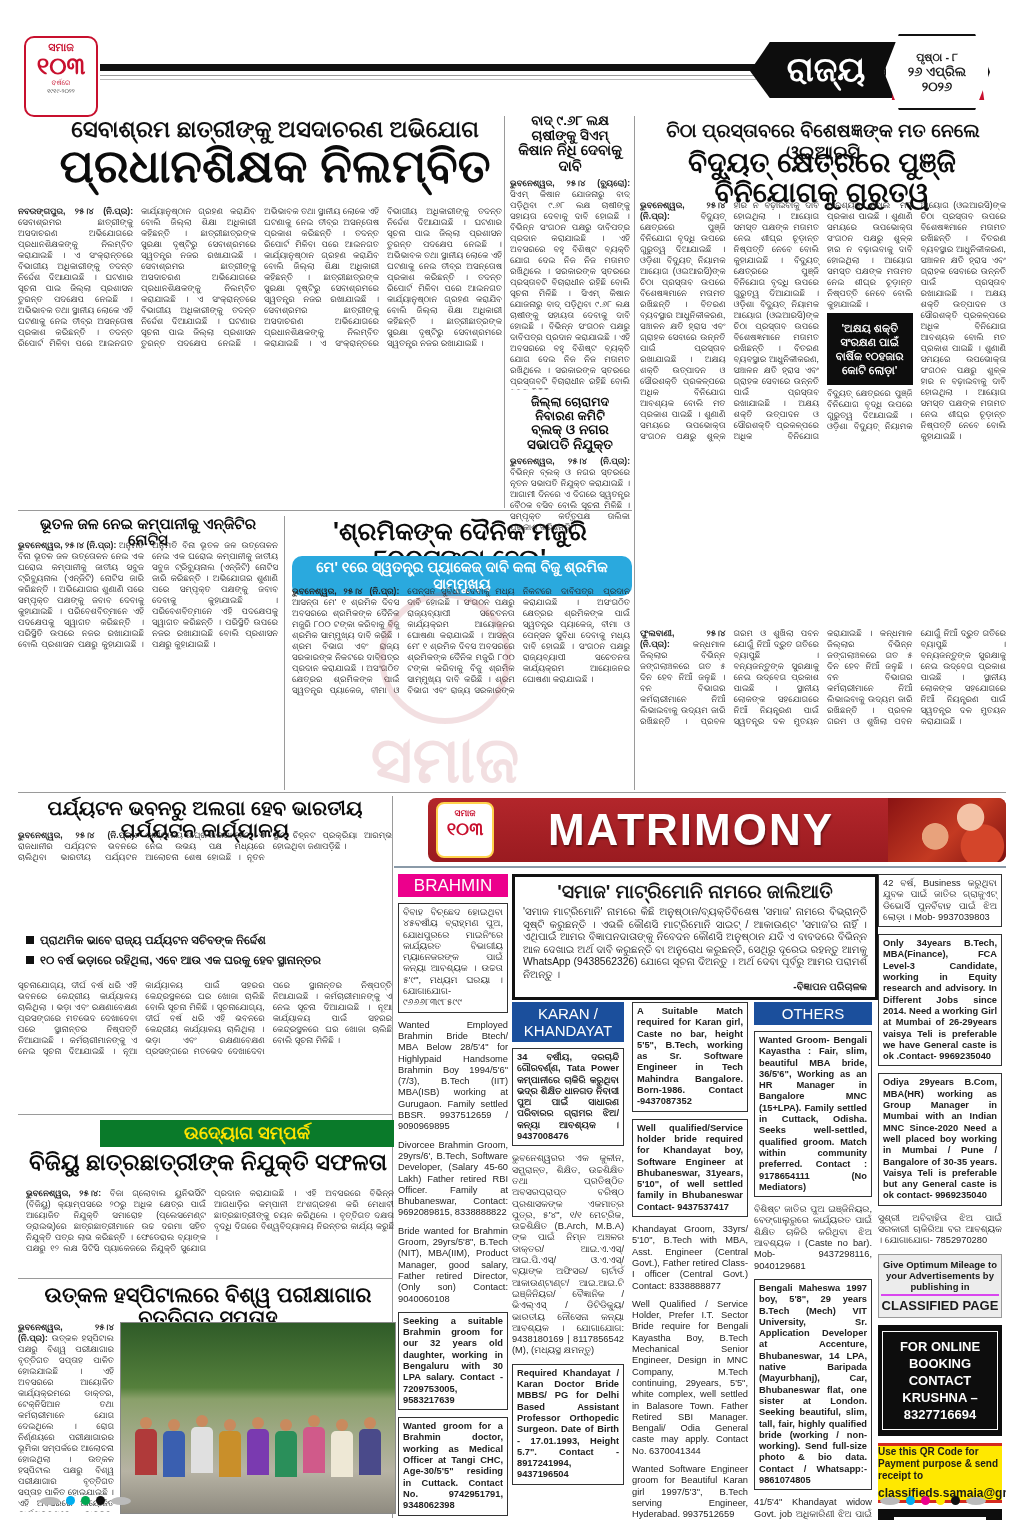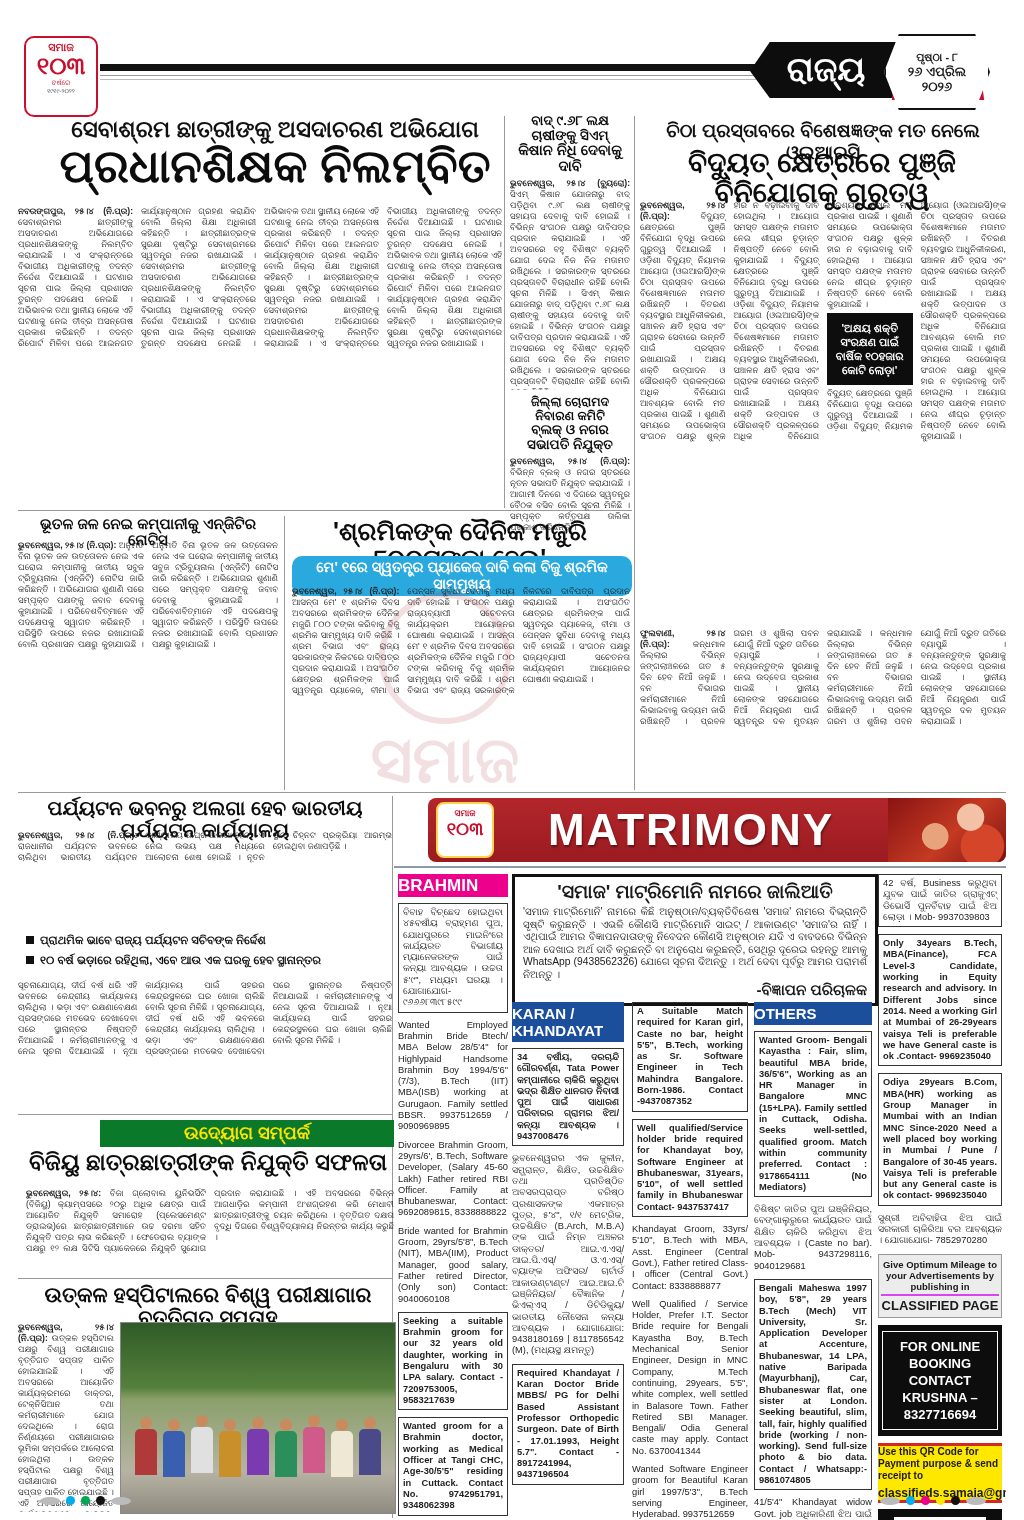--- a/index.html
+++ b/index.html
@@ -42,29 +42,29 @@
   .banner{background:linear-gradient(180deg,#b3262b,#9a1b20);border-radius:8px;display:flex;align-items:center;}
   .banner .title{color:#fff;font-weight:800;font-size:44px;letter-spacing:2px;flex:1;text-align:center;text-shadow:1px 2px 2px rgba(0,0,0,.4);}
   .banner .blogo{width:54px;height:52px;background:#fff;border:2px solid #ffd34d;border-radius:8px;margin-left:8px;text-align:center;}
   .banner .blogo .t{color:#c8102e;font-size:9px;font-weight:700;line-height:11px;margin-top:4px;}
   .banner .blogo .n{color:#c8102e;font-size:18px;font-weight:800;line-height:20px;}
   .banner .photo{width:118px;height:64px;border-radius:0 8px 8px 0;background:
      radial-gradient(circle at 70% 30%,#f3c2a6 0 14%,transparent 15%),
      radial-gradient(circle at 40% 60%,#e8a27c 0 16%,transparent 17%),
      radial-gradient(circle at 80% 75%,#d4452a 0 20%,transparent 21%),
      linear-gradient(135deg,#8a1313,#c43a22 55%,#7d1010);}
-  .clhead{color:#fff;font-weight:700;text-align:left;background:#1b4f9c;padding:3px 0;font-size:15px;line-height:17px;}
+  .clhead{color:#fff;font-weight:400;text-align:center;background:#1b4f9c;padding:3px 0;font-size:15px;line-height:17px;}
   .clhead.pink{background:#ec008c;font-size:17px;}
   .ad{font-size:9.3px;line-height:11.3px;text-align:justify;margin-bottom:7px;color:#222;}
   .ad.bx{border:1.5px solid #333;padding:3px 4px;}
   .ad.bold{font-weight:700;}
   .notice{border:3px solid #111;padding:4px 8px;background:#fff;}
   .notice .nt{font-weight:800;font-size:19px;text-align:center;line-height:22px;}
   .notice .nb{font-size:10.3px;line-height:12.5px;text-align:justify;margin-top:3px;}
-  .notice .ns{font-size:15px;font-weight:700;text-align:right;}
+  .notice .ns{font-size:10px;font-weight:700;text-align:right;}
   .promo1{background:#ececec;border:1px solid #999;text-align:center;padding:4px 2px;}
   .promo1 .l1{font-size:9.5px;font-weight:700;line-height:11px;}
   .promo1 .l2{font-size:13px;font-weight:800;margin-top:2px;border-top:2px solid #d946ef;padding-top:2px;}
   .booking{background:#0d0d0d;color:#fff;text-align:center;padding:6px 4px;}
   .booking .inner{border:1.5px solid #fff;padding:6px 2px;font-weight:800;font-size:13px;line-height:17px;}
   .qrnote{background:#ffe800;border-top:3px solid #d42a1e;border-bottom:3px solid #d42a1e;}
   .qrnote .q1{font-size:10px;font-weight:800;line-height:12px;}
   .qrnote .q2{font-size:12px;font-weight:700;margin-top:4px;}
   .qrbox{background:#0d0d0d;padding:8px;display:flex;justify-content:center;}
   
@@ -241,21 +241,21 @@
       <div style="height:6px;"></div>
       <div class="ad bx bold">Wanted Groom- Bengali Kayastha : Fair, slim, beautiful MBA bride, 36/5'6", Working as an HR Manager in Bangalore MNC (15+LPA). Family settled in Cuttack, Odisha. Seeks well-settled, qualified groom. Match within community preferred. Contact : 9178654111 (No Mediators)</div>
       <div class="ad">ବିଶିଷ୍ଟ ଜାତିର ପୁଅ ଇଞ୍ଜିନିୟର, ବେଙ୍ଗାଲୁରୁରେ କାର୍ଯ୍ୟରତ ପାଇଁ ଶିକ୍ଷିତ ଚାକିରି କରିଥିବା ଝିଅ ଆବଶ୍ୟକ । (Caste no bar). Mob- 9437298116, 9040129681</div>
       <div class="ad bx bold">Bengali Maheswa 1997 boy, 5'8", 29 years B.Tech (Mech) VIT University, Sr. Application Developer at Accenture, Bhubaneswar, 14 LPA, native Baripada (Mayurbhanj), Car, Bhubaneswar flat, one sister at London. Seeking beautiful, slim, tall, fair, highly qualified bride (working / non-working). Send full-size photo &amp; bio data. Contact / Whatsapp:- 9861074805</div>
       <div class="ad">41/5'4" Khandayat widow Govt. job ଅଧିକାରିଣୀ ଝିଅ ପାଇଁ ଉପଯୁକ୍ତ ବର ଆବଶ୍ୟକ । Mob- 9937142017</div>
     </div>
 
     <div class="abs" style="left:484px;top:80px;width:124px;">
       <div class="ad bx">42 ବର୍ଷ, Business କରୁଥିବା ଯୁବକ ପାଇଁ ଜାତିର ଗ୍ରାଜୁଏଟ୍ ଡିଭୋର୍ସି ପୁନର୍ବିବାହ ପାଇଁ ଝିଅ ଲୋଡ଼ା । Mob- 9937039803</div>
       <div class="ad bx bold">Only 34years B.Tech, MBA(Finance), FCA Level-3 Candidate, working in Equity research and advisory. In Different Jobs since 2014. Need a working Girl at Mumbai of 26-29years vaisya Teli is preferable we have General caste is ok .Contact- 9969235040</div>
-      <div class="ad bx bold">Odiya 29years B.Com, MBA(HR) working as Group Manager in Mumbai with an Indian MNC Since-2020 Need a well placed boy working in Mumbai / Pune / Bangalore of 30-45 years. Vaisya Teli is preferable but any General caste is ok contact- 9969235040</div>
+      <div class="ad bx bold">Odiya 29years B.Com, MBA(HR) working as Group Manager in Mumbai with an Indian MNC Since-2020 Need a well placed boy working in Mumbai / Pune / Bangalore of 30-35 years. Vaisya Teli is preferable but any General caste is ok contact- 9969235040</div>
       <div class="ad">ସୁଶ୍ରୀ ଅବିବାହିତା ଝିଅ ପାଇଁ ସରକାରୀ ଚାକିରିଆ ବର ଆବଶ୍ୟକ । ଯୋଗାଯୋଗ- 7852970280</div>
 
       <div class="promo1">
         <div class="l1">Give Optimum Mileage to your Advertisements by publishing in</div>
         <div class="l2">CLASSIFIED PAGE</div>
       </div>
       <div style="height:7px;"></div>
       <div class="booking">
         <div class="inner">FOR ONLINE BOOKING CONTACT KRUSHNA – 8327716694</div>
       </div>

